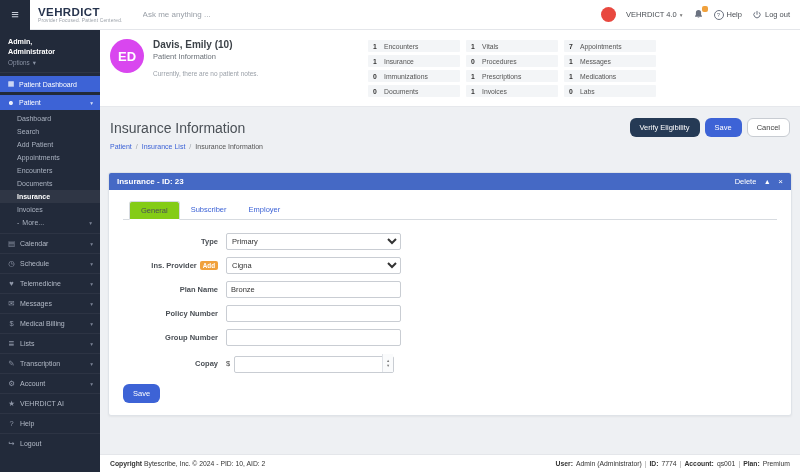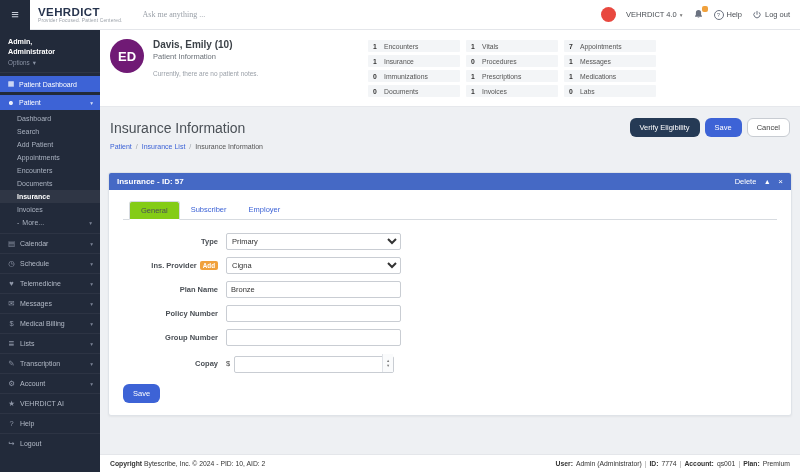--- a/index.html
+++ b/index.html
@@ -5,21 +5,21 @@
   *{margin:0;padding:0;box-sizing:border-box}
   html,body{width:800px;height:472px;overflow:hidden}
   body{font-family:"Liberation Sans",sans-serif;background:#eef0f3;color:#333}
 
   
   .topbar{height:30px;background:#fff;border-bottom:1px solid #e4e6ea;display:flex;align-items:center}
   .hamburger{width:30px;height:30px;background:#222a3a;color:#c7cdd8;display:flex;align-items:center;justify-content:center;font-size:13px;cursor:pointer;flex:none}
   .logo{margin-left:8px;line-height:1.1}
   .logo-text{font-size:11.5px;font-weight:bold;color:#26334d;letter-spacing:.4px}
   .logo-tagline{font-size:4.8px;color:#9aa0a8;letter-spacing:.2px}
-  .search{border:none;outline:none;font-family:Liberation Serif, serif;font-size:8px;color:#555;margin-left:20px;width:220px;background:transparent}
+  .search{border:none;outline:none;font-family:Liberation Sans, sans-serif;font-size:8px;color:#555;margin-left:20px;width:220px;background:transparent}
   .search::placeholder{color:#9aa0a8}
   .tb-right{margin-left:auto;display:flex;align-items:center;gap:10px;padding-right:10px;font-size:7.5px;color:#4a4f55}
   .avatar-red{width:15px;height:15px;border-radius:50%;background:#e8483f;display:inline-block;flex:none}
   .tb-acc{display:flex;align-items:center;gap:3px;cursor:pointer}
   .tb-caret{font-size:5.5px;color:#777}
   .bell-wrap{position:relative;cursor:pointer;display:flex}
   .badge{position:absolute;top:-3px;right:-4px;width:6px;height:6px;background:#f0a13c;border-radius:2px}
   .tb-item{display:flex;align-items:center;gap:3px;cursor:pointer}
   .qcircle{width:10px;height:10px;border:1px solid #6b7280;border-radius:50%;color:#6b7280;font-size:6px;display:flex;align-items:center;justify-content:center}
 
@@ -38,21 +38,21 @@
   .sm-item{padding:3px 8px 3px 17px;font-size:7px;color:#aab2c0;cursor:pointer;display:flex;gap:3px;align-items:center}
   .sm-item.active{color:#fff;font-weight:bold;background:rgba(255,255,255,.06)}
   .s-item{display:flex;align-items:center;gap:4px;padding:5px 7px;font-size:7px;color:#b3bac7;border-top:1px solid rgba(255,255,255,.05);cursor:pointer}
   .s-ico{width:9px;font-size:7.5px;color:#8f97a8;text-align:center;flex:none}
   .s-chev{margin-left:auto;font-size:5.5px;color:#7c8496}
 
   
   .main{flex:1;display:flex;flex-direction:column;background:#eef0f3;overflow:hidden}
 
   .pband{background:#fff;display:flex;align-items:flex-start;padding:9px 10px;border-bottom:1px solid #e6e8ec}
-  .pav{width:34px;height:34px;border-radius:50%;background:#701a75;color:#fff;font-weight:bold;font-size:13px;display:flex;align-items:center;justify-content:center;flex:none}
+  .pav{width:34px;height:34px;border-radius:50%;background:#d946ef;color:#fff;font-weight:bold;font-size:13px;display:flex;align-items:center;justify-content:center;flex:none}
   .pinfo{margin-left:9px;width:185px}
   .pname{font-size:10px;font-weight:bold;color:#3c4248}
   .psub{font-size:7.5px;color:#6a7077;margin-top:2px}
   .pnote{font-size:6.5px;color:#9aa0a8;margin-top:9px}
   .stats{display:flex;gap:6px;margin-left:30px;margin-top:1px}
   .stat-col{display:flex;flex-direction:column;gap:3px;width:92px}
   .stat{background:#f3f5f7;padding:2.5px 5px;font-size:6.8px;display:flex;gap:5px;border-radius:1px;cursor:pointer}
   .stat-n{font-weight:bold;color:#333;min-width:6px}
   .stat-l{color:#555}
 
@@ -329,21 +329,21 @@
       <span class="bc-link">Patient</span>
       <span class="bc-sep">/</span>
       <span class="bc-link">Insurance List</span>
       <span class="bc-sep">/</span>
       <span class="bc-cur">Insurance Information</span>
     </div>
 
     <div class="card-wrap">
       <section class="card">
         <div class="card-head">
-          <span class="ch-title">Insurance - ID: 57</span>
+          <span class="ch-title">Insurance - ID: 23</span>
           <span class="ch-right">
             <span>Delete</span>
             <span class="ch-ic">▴</span>
             <span class="ch-ic">×</span>
           </span>
         </div>
         <div class="card-body">
           <div class="tabs">
             <span class="tab active">General</span>
             <span class="tab">Subscriber</span>

